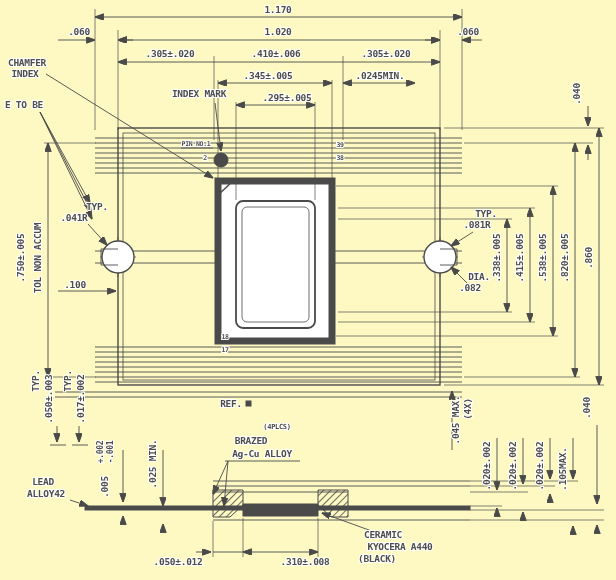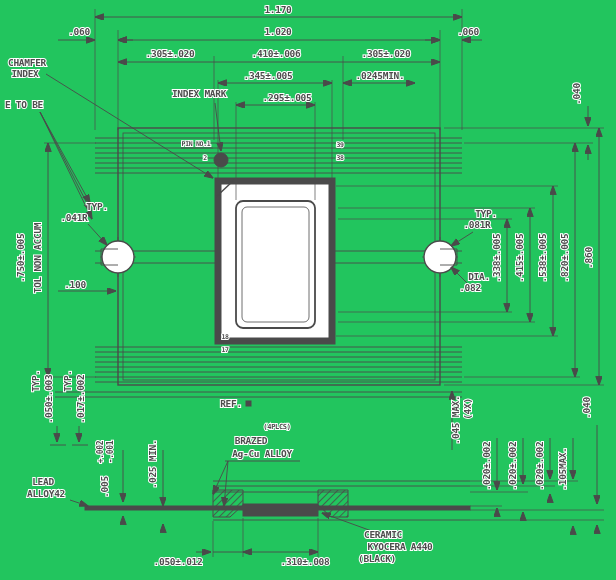--- a/index.html
+++ b/index.html
@@ -1,16 +1,16 @@
 <!DOCTYPE html>
 <html><head>
 <meta charset="utf-8">
 <style>
   html,body{margin:0;padding:0;background:#ffffff;}
-  #canvas{position:relative;width:616px;height:580px;background:#22c55e;overflow:hidden;}
+  #canvas{position:relative;width:616px;height:580px;background:#fef9c3;overflow:hidden;}
   svg line, svg rect, svg circle, svg polygon, svg path{stroke:#4a4a4a;}
   svg text{
     font-family:"DejaVu Sans Mono","Liberation Mono",monospace;
     font-weight:700; fill:#4d4d4d;
     paint-order:stroke; stroke:#ffffff; stroke-width:2px;
     letter-spacing:-0.3px;
   }
   .ln{stroke-width:0.9px;fill:none;}
   .xln{stroke-width:0.7px;fill:none;}
   .e1{stroke-width:1.4px;fill:none;}

